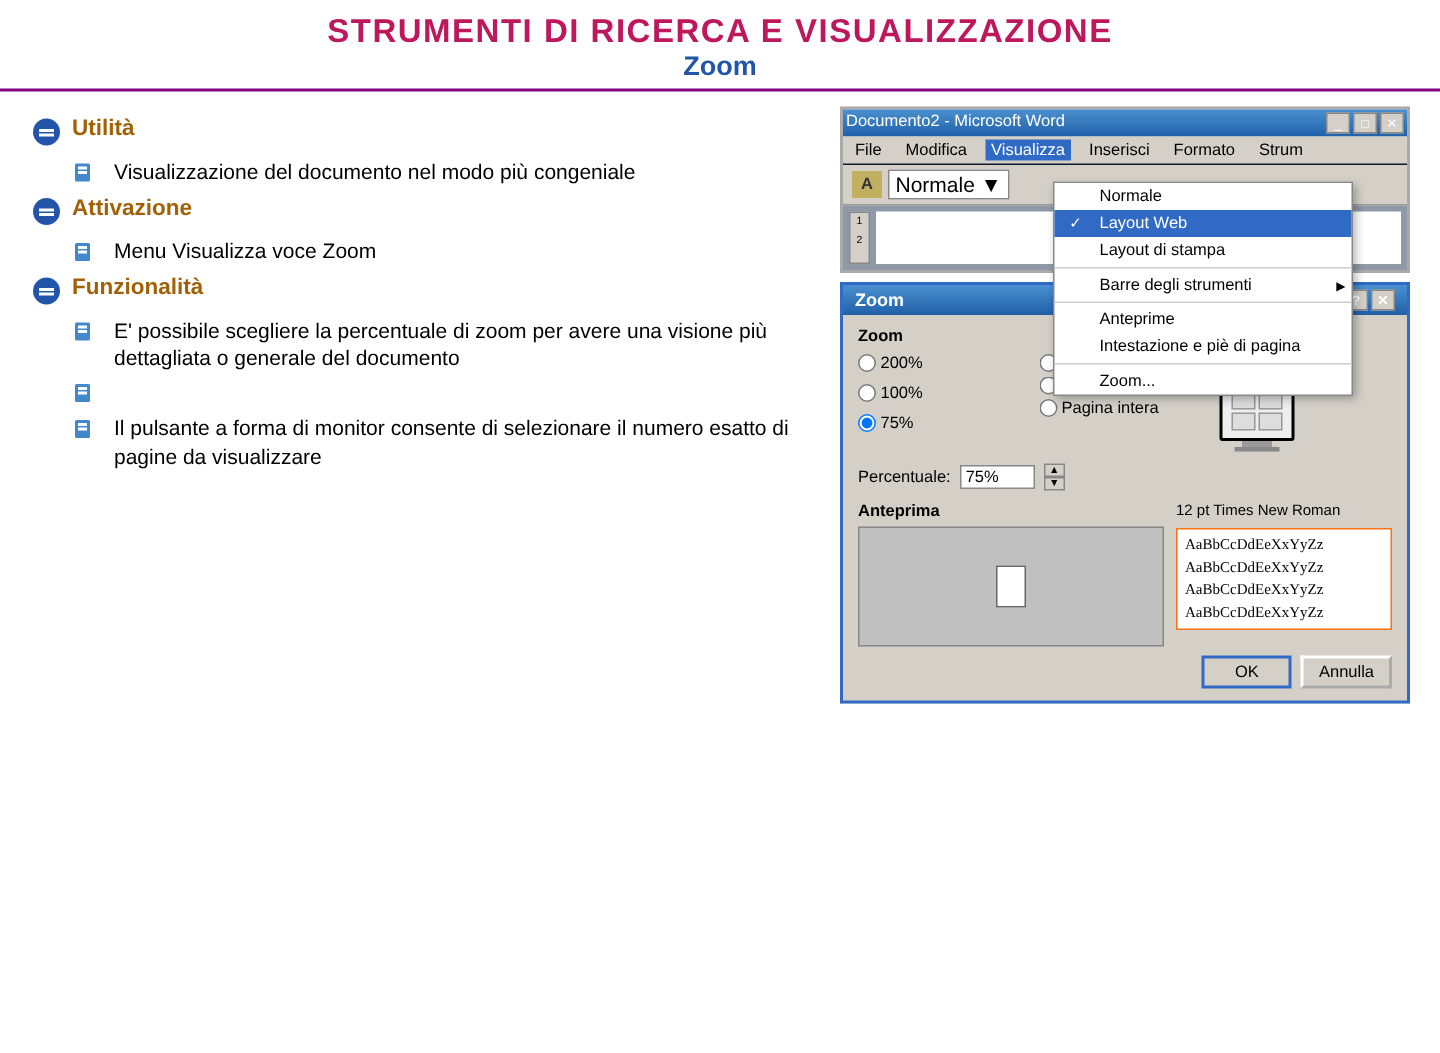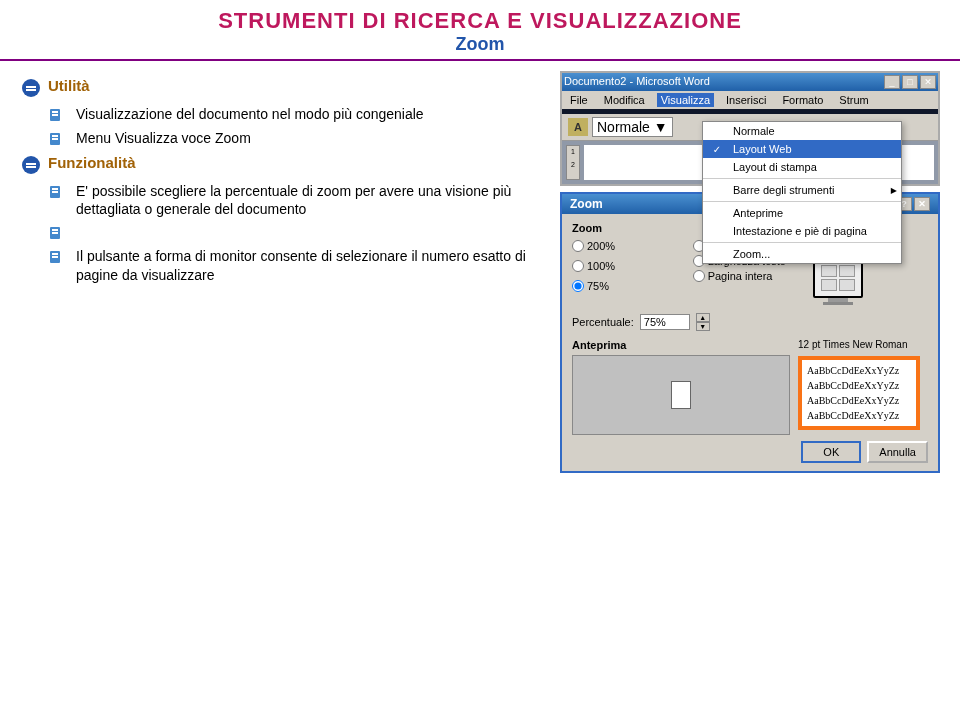--- a/index.html
+++ b/index.html
@@ -105,21 +105,21 @@
       display: flex;
       align-items: flex-start;
       justify-content: space-between;
     }
     .word-menubar {
       background: #d4d0c8;
       display: flex;
       gap: 8px;
       padding: 2px 4px;
       font-size: 11px;
-      border-bottom: 5px solid #0f172a;
+      border-bottom: 1px solid #0f172a;
     }
     .word-menubar span {
       padding: 1px 4px;
       cursor: pointer;
     }
     .word-menubar span.active {
       background: #316ac5;
       color: white;
     }
     .word-toolbar {
@@ -306,25 +306,25 @@
 
     .right-section {
       display: flex;
       flex-direction: column;
       align-items: flex-start;
       gap: 4px;
       min-width: 130px;
     }
     .font-preview-box {
       background: white;
-      border: 4px solid #f97316;
+      border: 1px solid #f97316;
       padding: 3px 5px;
       font-size: 10px;
       line-height: 1.5;
-      width: 122px;
+      width: 144px;
     }
     .dialog-buttons {
       display: flex;
       gap: 6px;
       justify-content: flex-end;
       padding-top: 6px;
     }
     .dialog-btn {
       min-width: 60px;
       padding: 3px 10px;
@@ -428,20 +428,28 @@
 
     <div class="sub-bullet">
       <svg class="sub-bullet-icon" viewBox="0 0 22 18">
         <rect x="2" y="3" width="10" height="12" rx="1" fill="#4488cc"></rect>
         <rect x="4" y="5" width="6" height="2" fill="white"></rect>
         <rect x="4" y="8" width="6" height="2" fill="white"></rect>
       </svg>
       <span class="sub-bullet-text">Visualizzazione del documento nel modo più congeniale</span>
     </div>
 
+    <div class="bullet-item">
+      <svg class="bullet-icon" viewBox="0 0 22 22">
+        <circle cx="11" cy="11" r="9" fill="#2255aa"></circle>
+        <rect x="6" y="9" width="10" height="2" fill="white"></rect>
+        <rect x="6" y="12" width="10" height="2" fill="white"></rect>
+      </svg>
+      <span class="bullet-text bold-text">Attivazione</span>
+    </div>
 
     <div class="sub-bullet">
       <svg class="sub-bullet-icon" viewBox="0 0 22 18">
         <rect x="2" y="3" width="10" height="12" rx="1" fill="#4488cc"></rect>
         <rect x="4" y="5" width="6" height="2" fill="white"></rect>
         <rect x="4" y="8" width="6" height="2" fill="white"></rect>
       </svg>
       <span class="sub-bullet-text">Menu Visualizza voce Zoom</span>
     </div>
 

